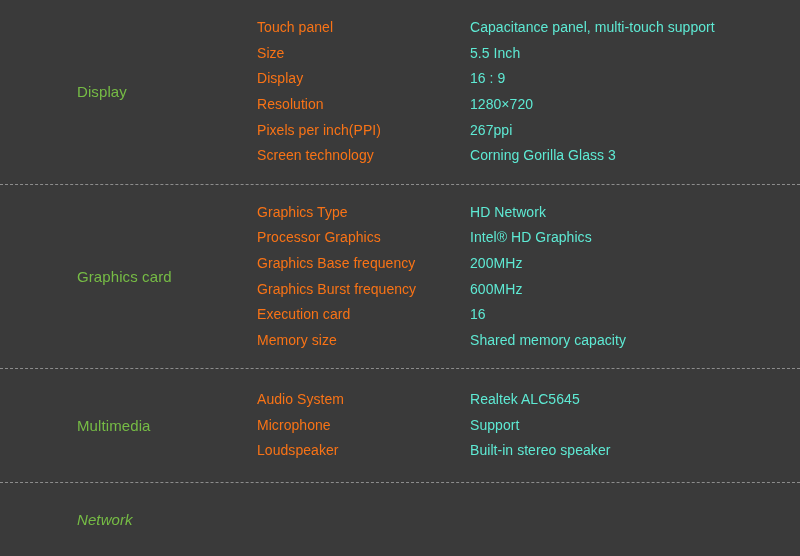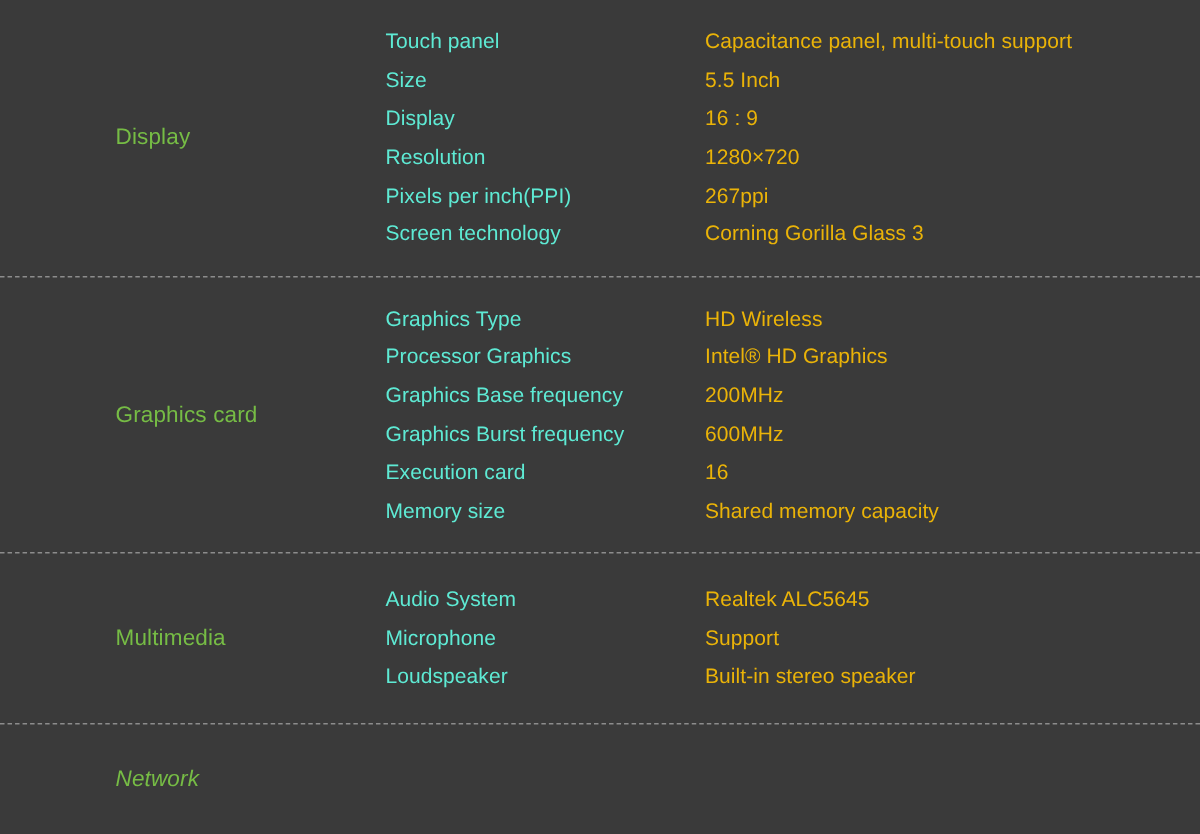--- a/index.html
+++ b/index.html
@@ -60,28 +60,28 @@
     display: flex;
     flex-direction: row;
     align-items: baseline;
     height: 25.6px;
     line-height: 25.6px;
   }
   .row-key {
     width: 213px;
     flex: 0 0 213px;
     font-size: 14px;
-    color: #5eead4;
+    color: #f97316;
     white-space: nowrap;
     letter-spacing: 0.05px;
   }
   .row-value {
     flex: 1 1 auto;
     font-size: 14px;
-    color: #eab308;
+    color: #5eead4;
     white-space: pre;
     letter-spacing: 0.05px;
   }
 
   
   #section-display   { height: 184px; }
   #section-graphics  { height: 184px; }
   #section-multimedia{ height: 114px; }
   #section-network   { height: 74px; font-style: italic; }
 </style>
@@ -122,21 +122,21 @@
     </div>
   </section>
 
   <section class="spec-section" id="section-graphics">
     <div class="section-label-cell">
       <span class="section-label">Graphics card</span>
     </div>
     <div class="rows-cell">
       <div class="spec-row">
         <span class="row-key">Graphics Type</span>
-        <span class="row-value">HD Wireless</span>
+        <span class="row-value">HD Network</span>
       </div>
       <div class="spec-row">
         <span class="row-key">Processor Graphics</span>
         <span class="row-value">Intel® HD Graphics</span>
       </div>
       <div class="spec-row">
         <span class="row-key">Graphics Base frequency</span>
         <span class="row-value">200MHz</span>
       </div>
       <div class="spec-row">

